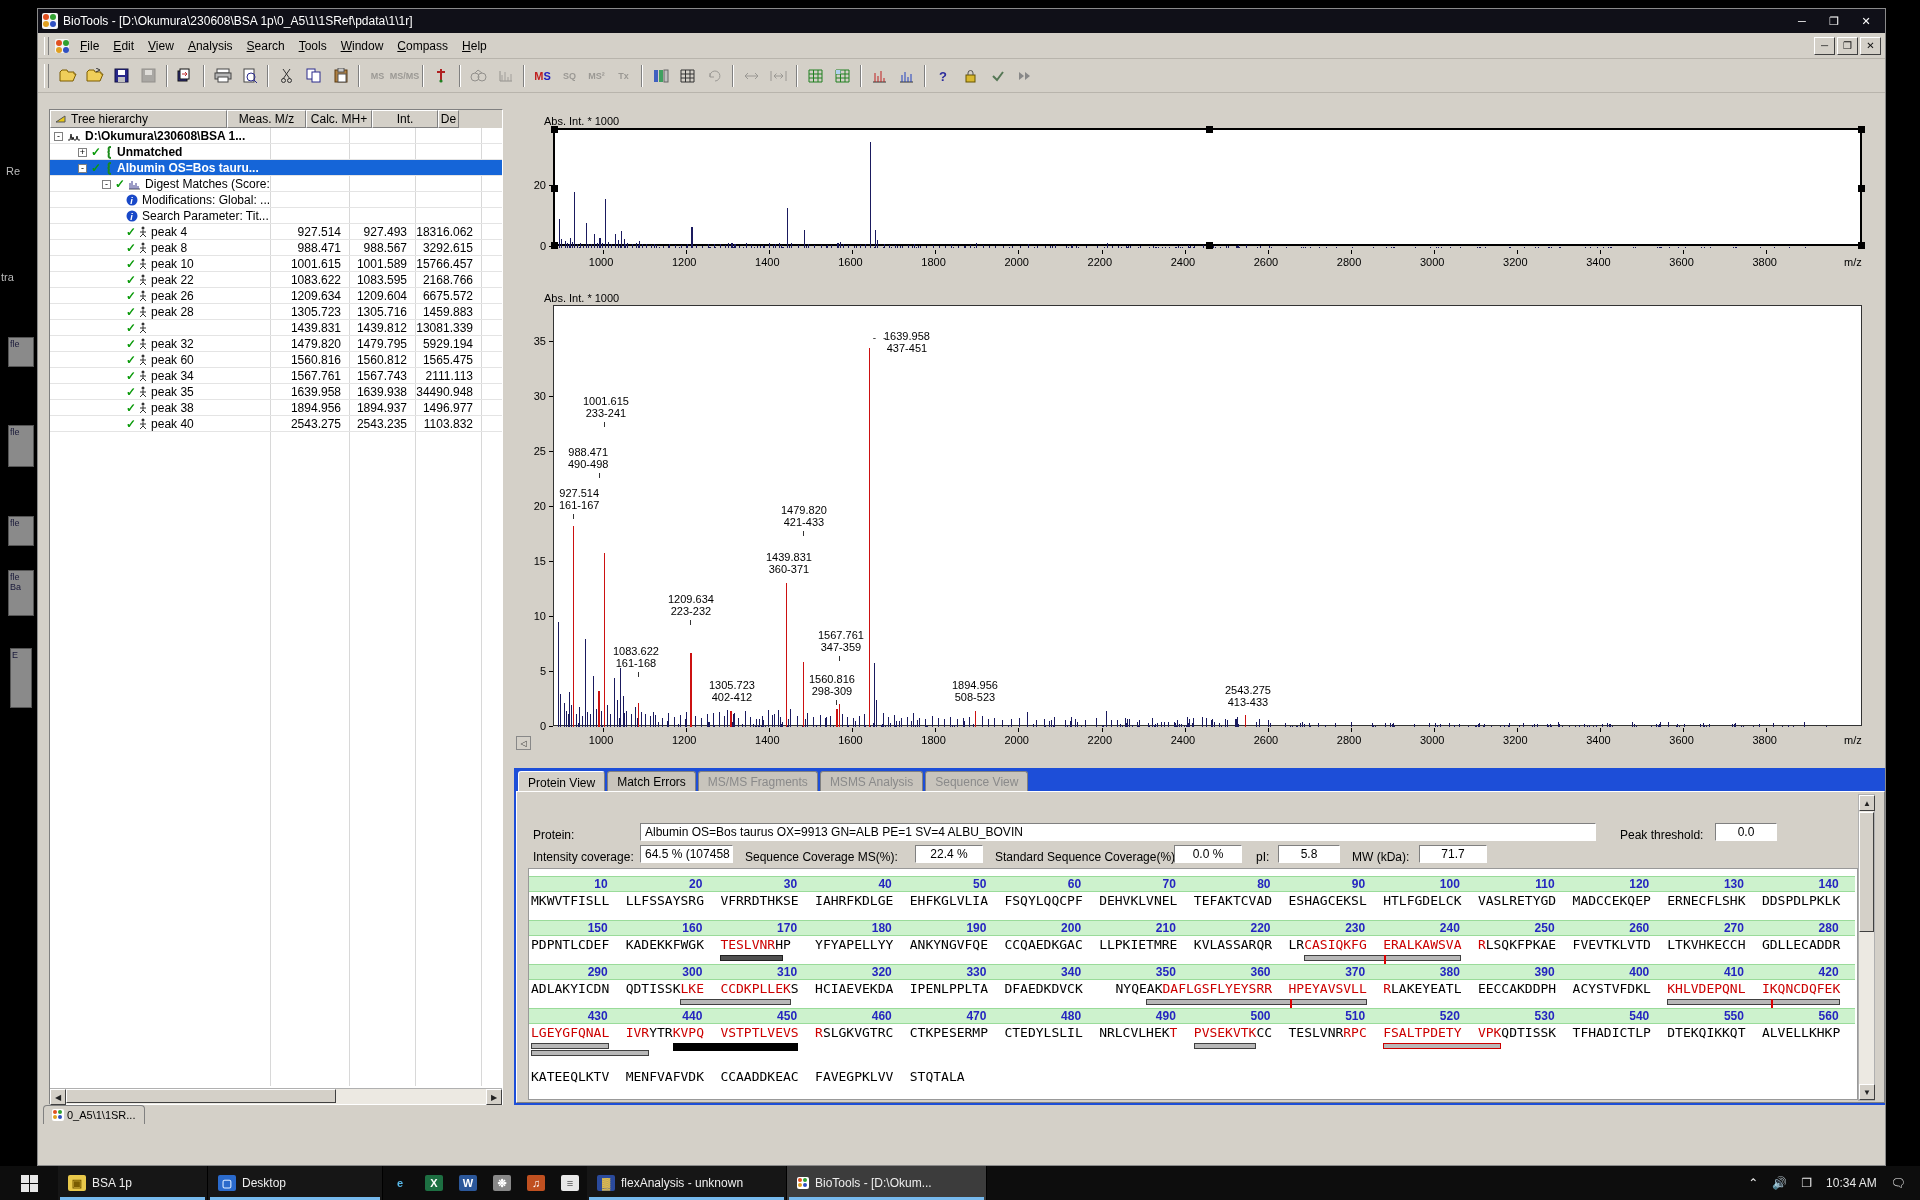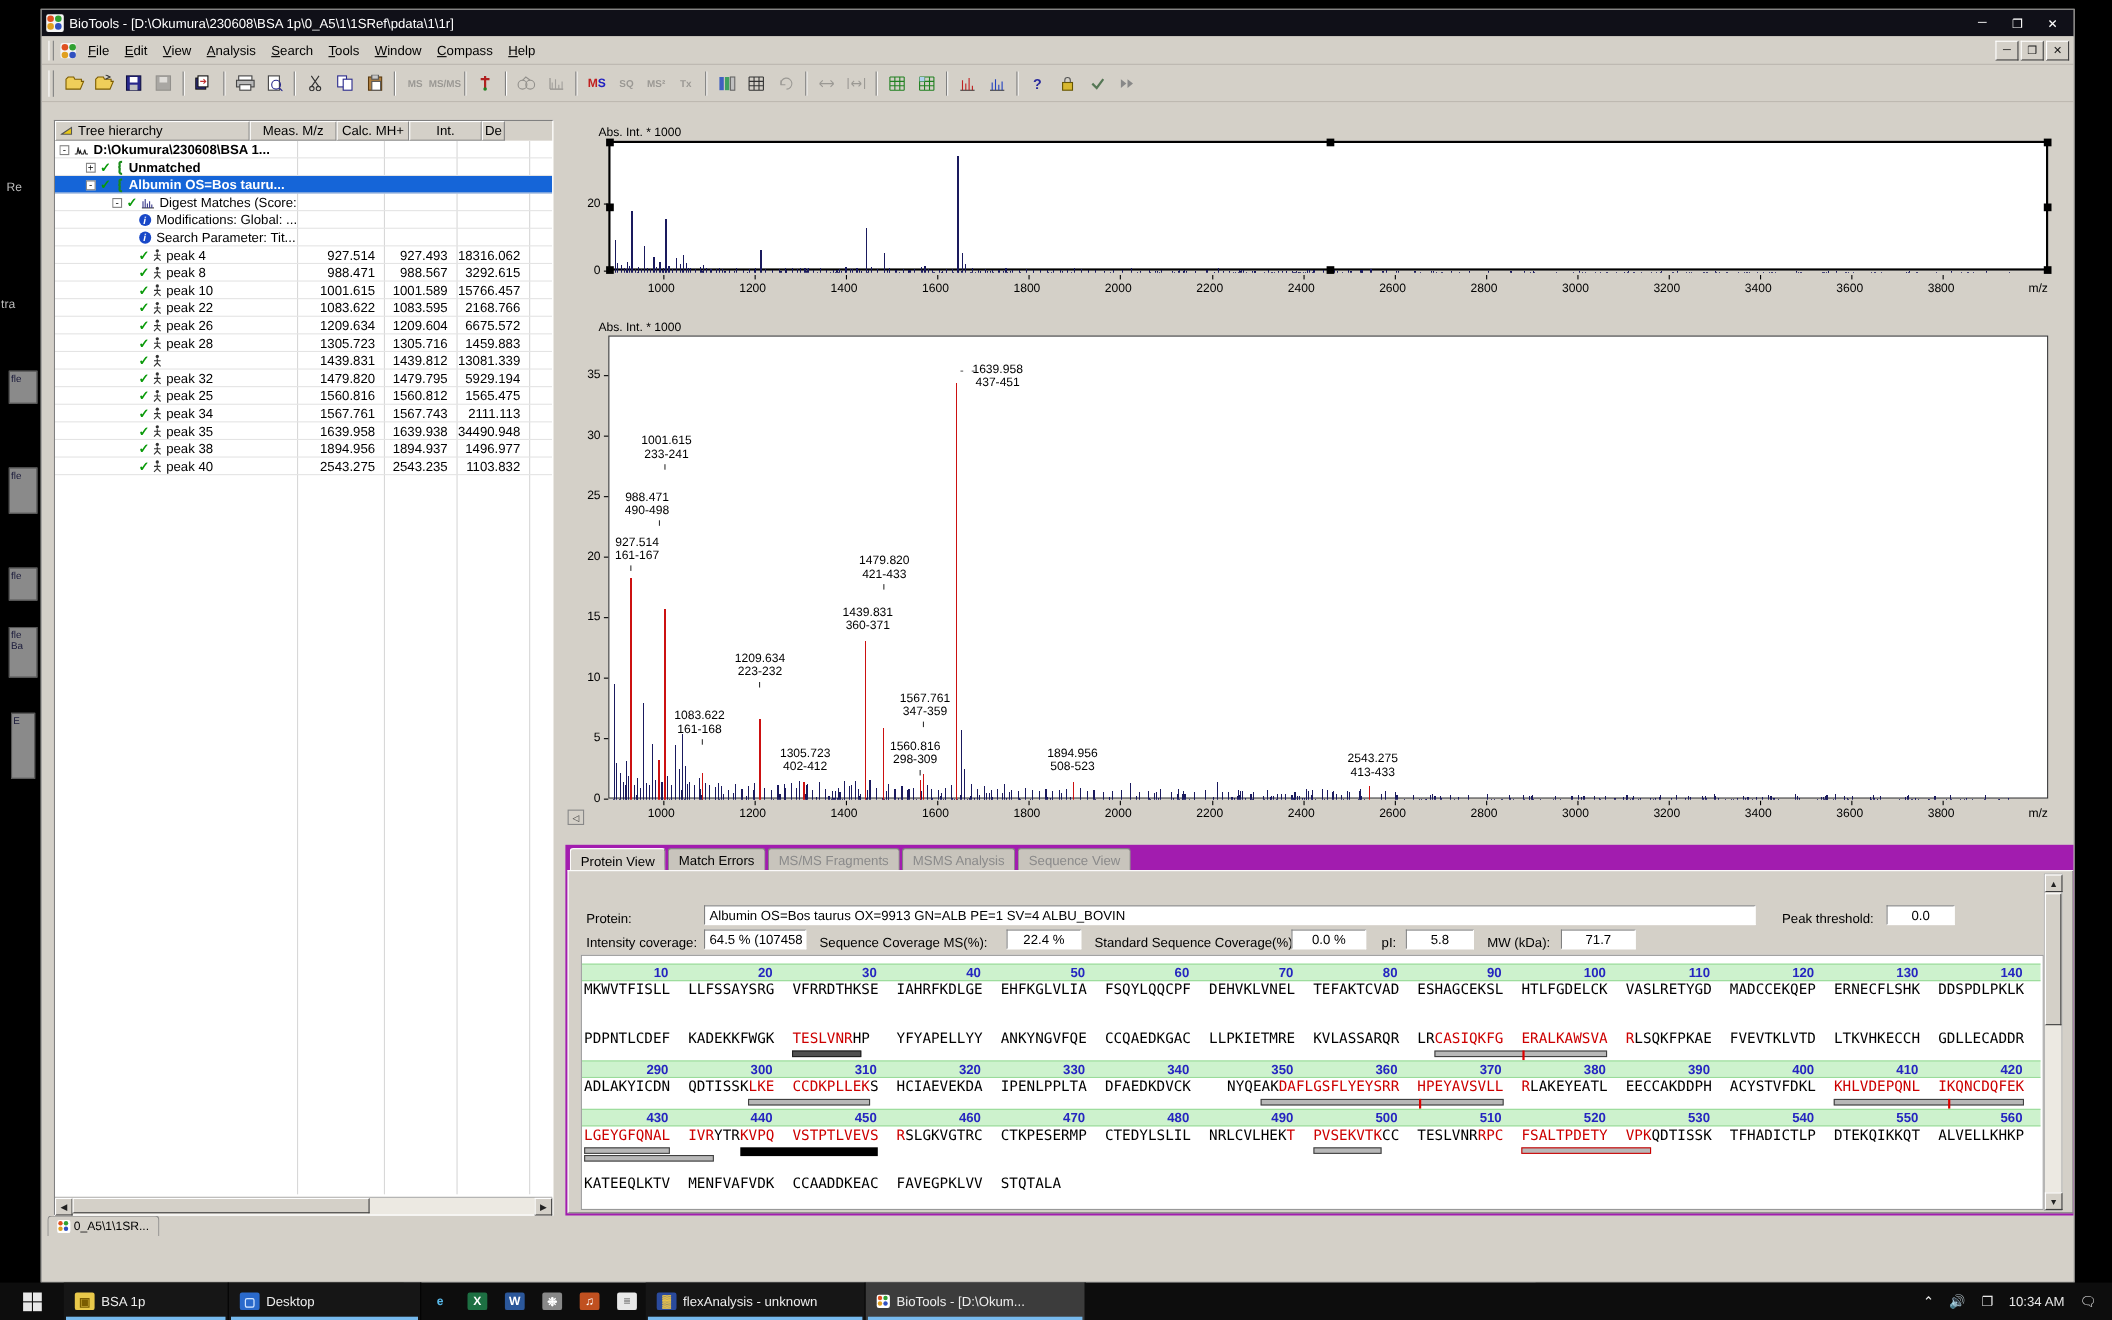--- a/index.html
+++ b/index.html
@@ -82,21 +82,21 @@
   .ylab { position:absolute; font-size:11px; text-align:right; width:24px; }
   .ytick { position:absolute; width:4px; height:1px; background:#000; }
   .xlab { position:absolute; font-size:11px; }
   .xtick { position:absolute; width:1px; height:4px; background:#000; }
   .peak-label { position:absolute; font-size:11px; line-height:12px; text-align:center; color:#000; }
   .lead-tick { position:absolute; width:1px; height:5px; background:#333; }
   .corner-btn { position:absolute; width:15px; height:14px; background:#d4d0c8; border:1px solid #888;
                 font-size:8px; display:flex; align-items:center; justify-content:center; color:#333; }
 
   
-  .tabspanel { position:absolute; left:476px; top:675px; width:1373px; height:337px; background:#a21caf; }
+  .tabspanel { position:absolute; left:476px; top:675px; width:1373px; height:337px; background:#1d4ed8; }
   .tabsrow { position:absolute; left:4px; top:2px; height:21px; display:flex; align-items:flex-end; font-size:12px; }
   .tab { padding:3px 9px 2px; border:1px solid #808080; border-bottom:none; background:#c8c4bc;
          margin-right:2px; border-radius:3px 3px 0 0; }
   .tab.active { background:#d4d0c8; position:relative; top:1px; padding-top:4px; border-color:#fff #808080 transparent #fff; }
   .tab.dis { color:#8a8a8a; }
   .tabpage { position:absolute; left:2px; right:2px; top:23px; bottom:2px; border:1px solid;
              border-color:#fff #808080 #808080 #fff; background:#d4d0c8; }
   .fld-label { position:absolute; font-size:12px; color:#000; white-space:nowrap; }
   .fld { position:absolute; background:#fff; border:1px solid; border-color:#808080 #fff #fff #808080;
          font-size:12px; padding:1px 4px; white-space:nowrap; overflow:hidden; height:18px; }
@@ -629,21 +629,21 @@
             </div>
             <div class="tree-row" style="top: 224px;">
               <div class="tr-cell" style="left: 76px; width: 144px; overflow: hidden;">
                 <span class="chk">✓</span>
                 <span class="tree-ic">
                   <svg width="8" height="12">
                     <circle cx="4" cy="2" r="1.5" fill="#333"></circle>
                     <path d="M4 4 V8 M4 8 L1 11 M4 8 L7 11 M1 6 L7 6" stroke="#333" fill="none"></path>
                   </svg>
                 </span>
-                <span style="font-weight: normal; white-space: nowrap;">peak 25</span>
+                <span style="font-weight: normal; white-space: nowrap;">peak 60</span>
               </div>
               <div class="tr-cell num-cell" style="left: 220px; width: 79px;">1560.816</div>
               <div class="tr-cell num-cell" style="left: 299px; width: 66px;">1560.812</div>
               <div class="tr-cell num-cell" style="left: 365px; width: 66px;">1565.475</div>
             </div>
             <div class="tree-row" style="top: 240px;">
               <div class="tr-cell" style="left: 76px; width: 144px; overflow: hidden;">
                 <span class="chk">✓</span>
                 <span class="tree-ic">
                   <svg width="8" height="12">
@@ -1929,20 +1929,36 @@
                 <span class="seq-group" style="width: 94.7px;"><span>FSQYLQQCPF</span></span>
                 <span class="seq-group" style="width: 94.7px;"><span>DEHVKLVNEL</span></span>
                 <span class="seq-group" style="width: 94.7px;"><span>TEFAKTCVAD</span></span>
                 <span class="seq-group" style="width: 94.7px;"><span>ESHAGCEKSL</span></span>
                 <span class="seq-group" style="width: 94.7px;"><span>HTLFGDELCK</span></span>
                 <span class="seq-group" style="width: 94.7px;"><span>VASLRETYGD</span></span>
                 <span class="seq-group" style="width: 94.7px;"><span>MADCCEKQEP</span></span>
                 <span class="seq-group" style="width: 94.7px;"><span>ERNECFLSHK</span></span>
                 <span class="seq-group" style="width: 94.7px;"><span>DDSPDLPKLK</span></span>
               </div>
+              <div class="seq-ruler" style="top: 51px;">
+                <span style="width: 94.7px;">150</span>
+                <span style="width: 94.7px;">160</span>
+                <span style="width: 94.7px;">170</span>
+                <span style="width: 94.7px;">180</span>
+                <span style="width: 94.7px;">190</span>
+                <span style="width: 94.7px;">200</span>
+                <span style="width: 94.7px;">210</span>
+                <span style="width: 94.7px;">220</span>
+                <span style="width: 94.7px;">230</span>
+                <span style="width: 94.7px;">240</span>
+                <span style="width: 94.7px;">250</span>
+                <span style="width: 94.7px;">260</span>
+                <span style="width: 94.7px;">270</span>
+                <span style="width: 94.7px;">280</span>
+              </div>
               <div class="seq-line" style="top: 67px; left: 2px;">
                 <span class="seq-group" style="width: 94.7px;"><span>PDPNTLCDEF</span></span>
                 <span class="seq-group" style="width: 94.7px;"><span>KADEKKFWGK</span></span>
                 <span class="seq-group" style="width: 94.7px;"><span class="red">TESLVNR</span><span>HP</span></span>
                 <span class="seq-group" style="width: 94.7px;"><span>YFYAPELLYY</span></span>
                 <span class="seq-group" style="width: 94.7px;"><span>ANKYNGVFQE</span></span>
                 <span class="seq-group" style="width: 94.7px;"><span>CCQAEDKGAC</span></span>
                 <span class="seq-group" style="width: 94.7px;"><span>LLPKIETMRE</span></span>
                 <span class="seq-group" style="width: 94.7px;"><span>KVLASSARQR</span></span>
                 <span class="seq-group" style="width: 94.7px;"><span>LR</span><span class="red">CASIQKFG</span></span>

